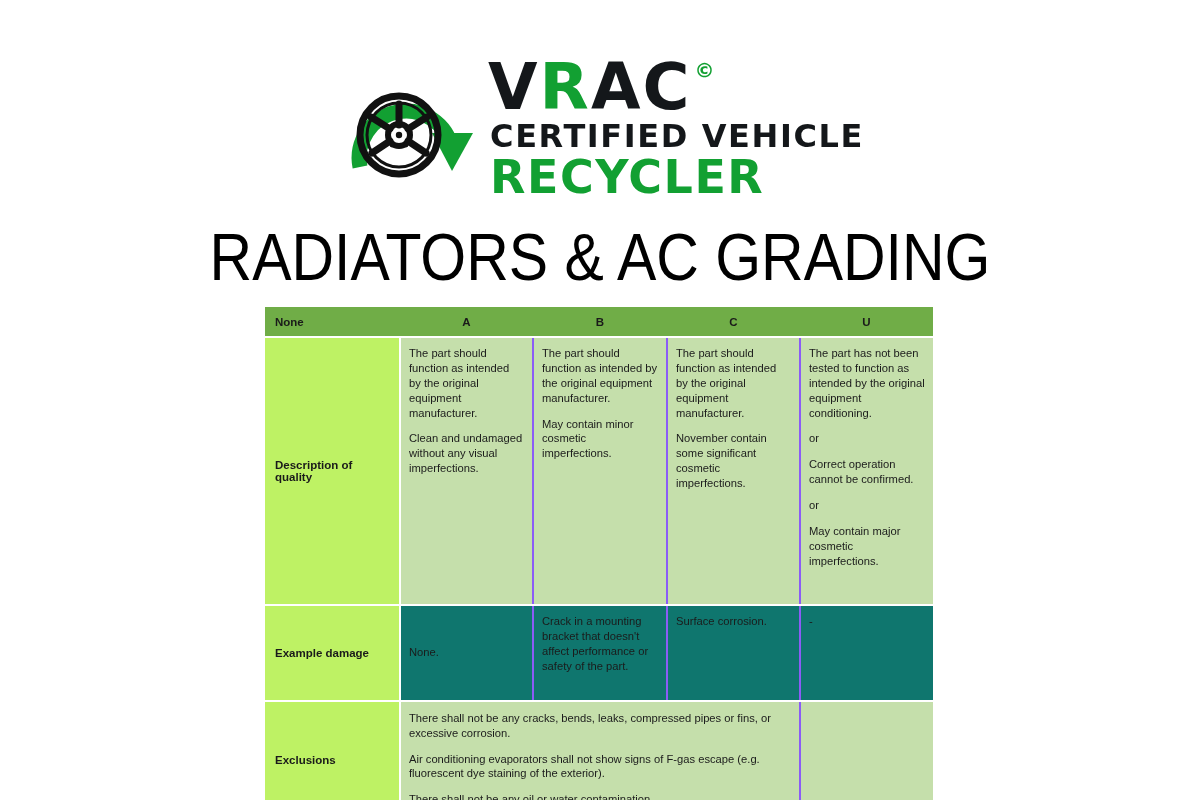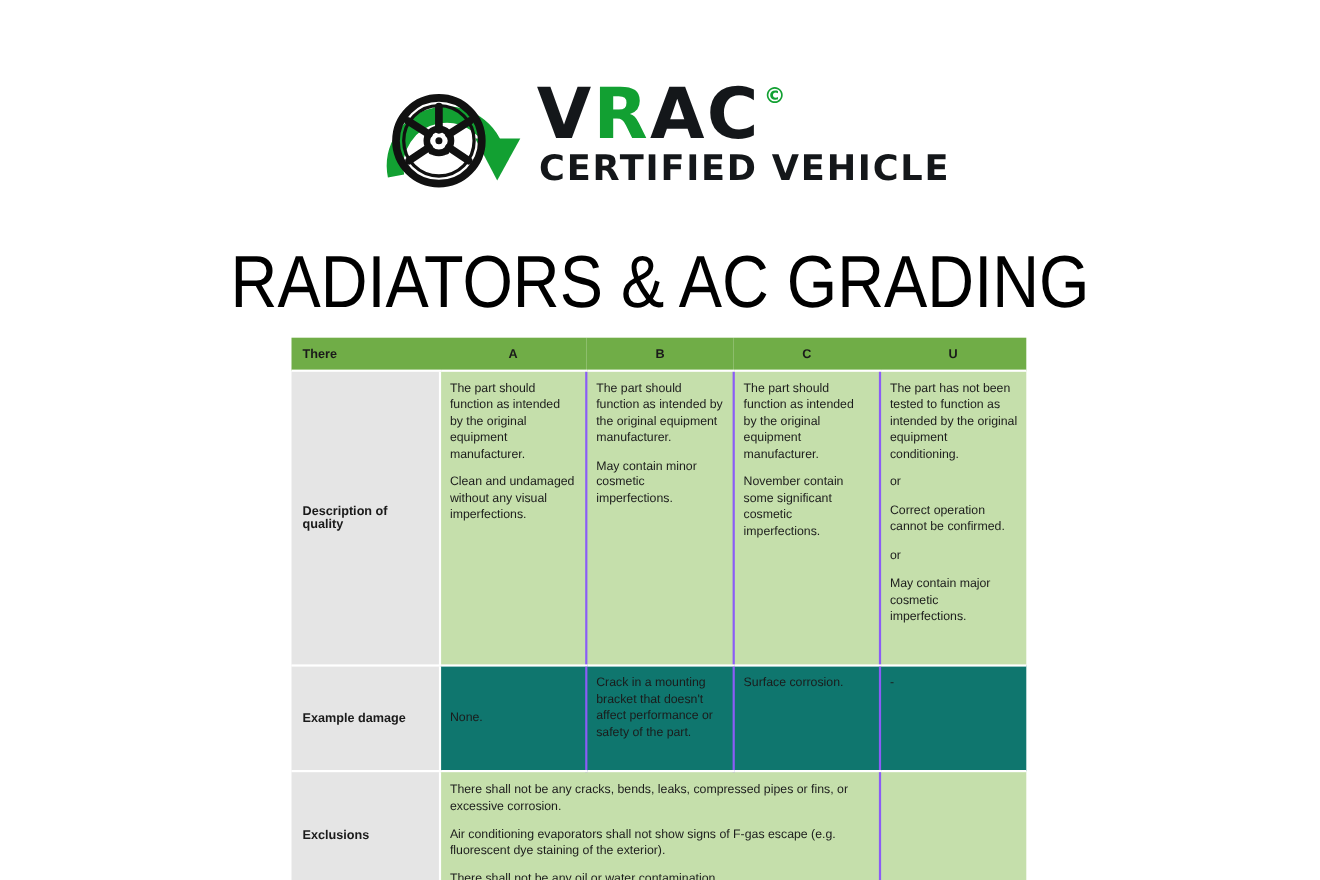--- a/index.html
+++ b/index.html
@@ -141,21 +141,21 @@
     font-size: 11.5px;
     color: #1a1a1a;
     vertical-align: middle;
     border-bottom: 2px solid #ffffff;
   }
   .hdr td.lbl { padding-left: 10px; text-align: left; }
   .hdr td.ctr { text-align: center; }
 
   
   td.rowlabel {
-    background: #e5e5e5;
+    background: #bef264;
     font-weight: bold;
     color: #1a1a1a;
     font-size: 11.5px;
     vertical-align: middle;
     padding: 0 10px;
     border-bottom: 2px solid #ffffff;
     border-right: 2px solid #ffffff;
   }
 
   
@@ -217,37 +217,38 @@
       </div>
       <div class="logo-words">
         <div class="word-vrac">
             <span class="k">V</span>
             <span class="g">R</span>
             <span class="k">A</span>
             <span class="k">C</span>
             <span class="copy-mark">©</span>
           </div>
         <div class="word-certified">CERTIFIED VEHICLE</div>
+        <div class="word-recycler">RECYCLER</div>
       </div>
     </div>
   </div>
 
   <div class="doc-title">RADIATORS &amp; AC GRADING</div>
 
   <table class="grading-table">
     <colgroup>
       <col class="col-label">
         <col class="col-a">
         <col class="col-b">
         <col class="col-c">
         <col class="col-u">
     </colgroup>
     <tbody>
       <tr class="hdr">
-        <td class="lbl">There</td>
+        <td class="lbl">None</td>
         <td class="ctr">A</td>
         <td class="ctr">B</td>
         <td class="ctr">C</td>
         <td class="ctr">U</td>
       </tr>
 
       <tr class="row-desc">
         <td class="rowlabel">Description of quality</td>
         <td class="cell band-dark">
           <p>The part should function as intended by the original equipment manufacturer.</p>

